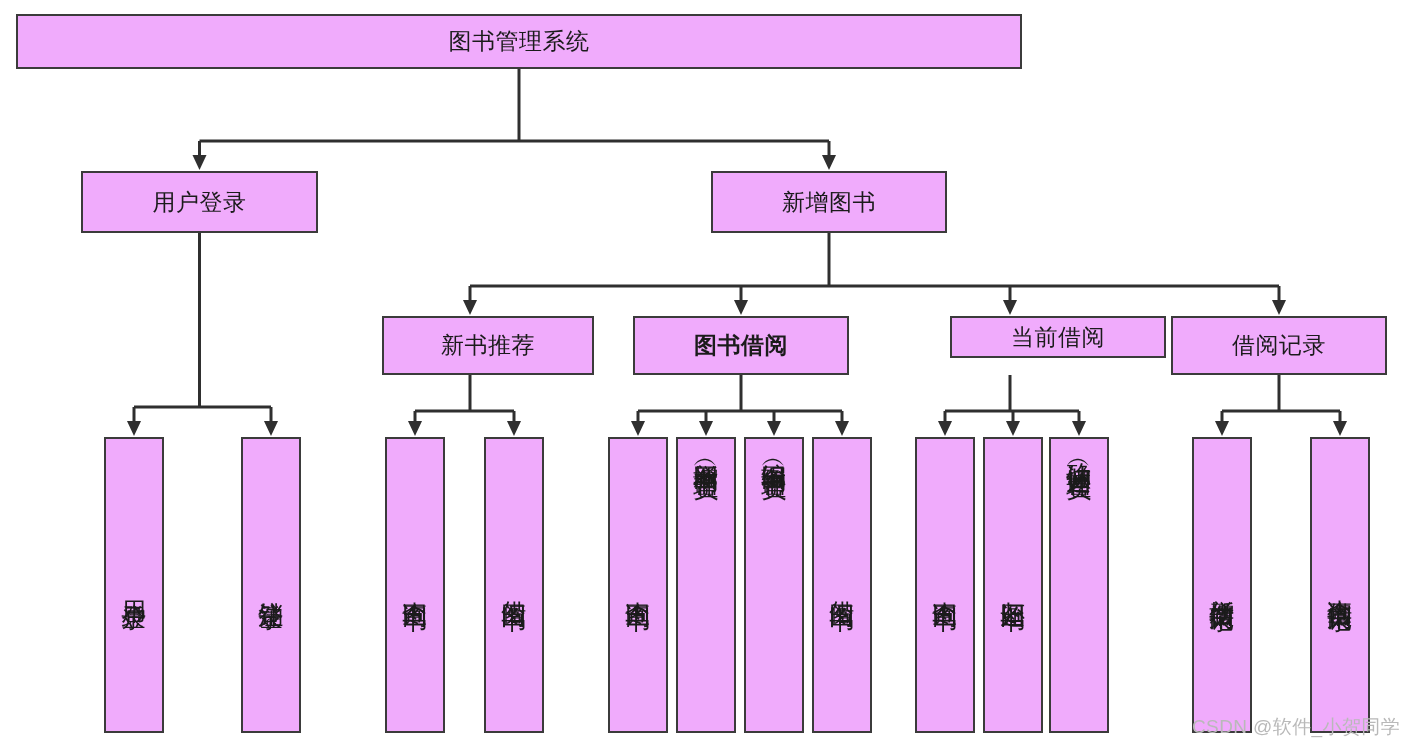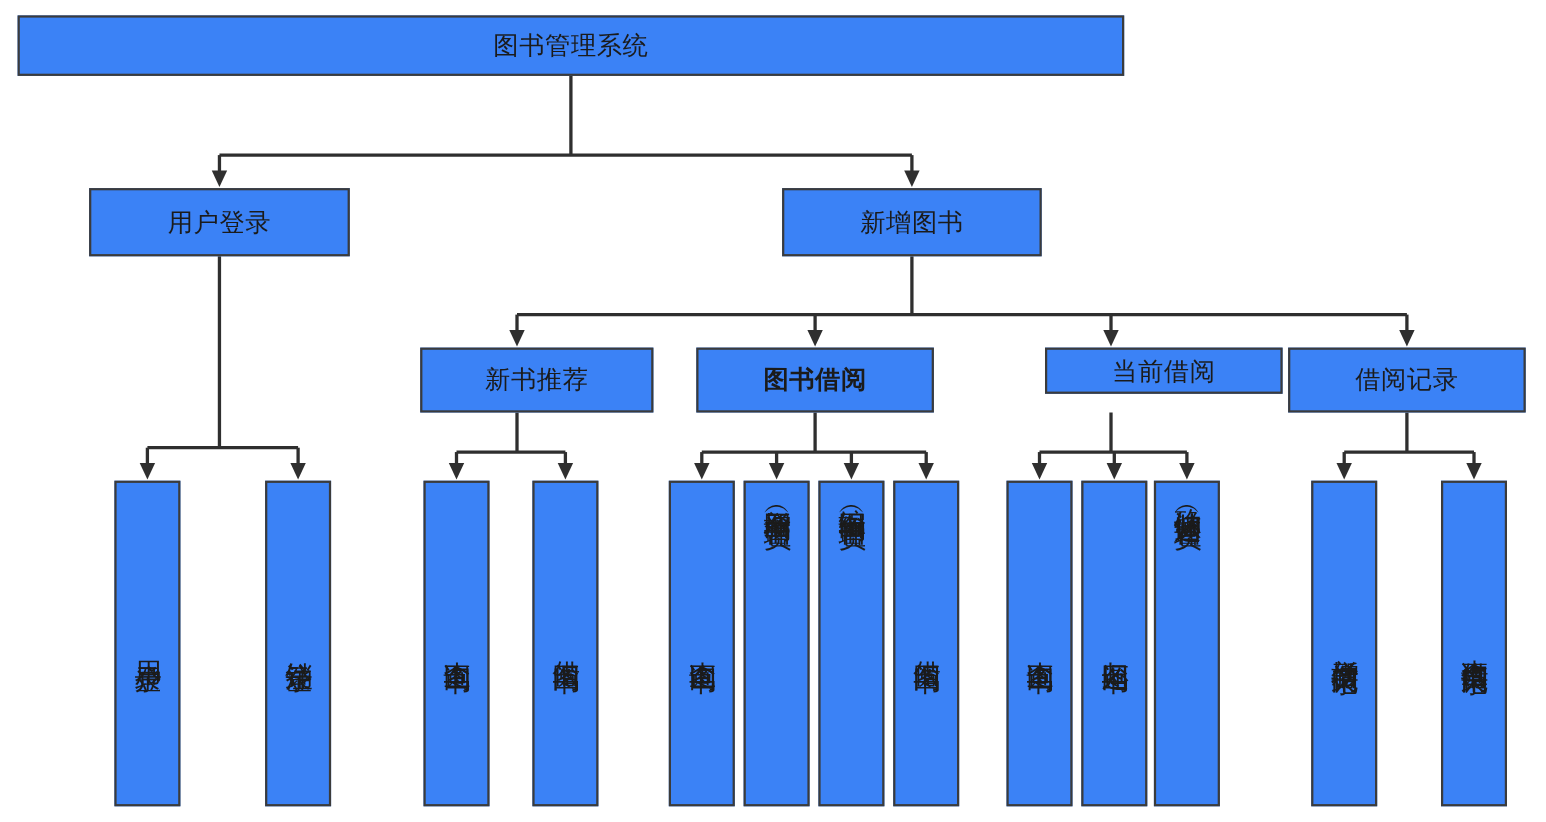--- a/index.html
+++ b/index.html
@@ -24,21 +24,21 @@
     left: 0;
     top: 0;
     width: 1405px;
     height: 747px;
     pointer-events: none;
   }
   .node {
     position: absolute;
     box-sizing: border-box;
     border: 2.5px solid #3b3b3b;
-    background: #3b82f6;
+    background: #f0abfc;
     display: flex;
     align-items: center;
     justify-content: center;
     color: #1b1b1b;
   }
   .node .label {
     text-align: center;
     line-height: 1.06;
     letter-spacing: 0.5px;
   }
@@ -189,13 +189,14 @@
       <div class="node vertical" style="left: 1049px; top: 437px; width: 60px; height: 296px;">
         <span class="label">确认归还（管理员）</span>
       </div>
       <div class="node vertical centered" style="left: 1192px; top: 437px; width: 60px; height: 296px;">
         <span class="label">新增借阅记录</span>
       </div>
       <div class="node vertical centered" style="left: 1310px; top: 437px; width: 60px; height: 296px;">
         <span class="label">查询借阅记录</span>
       </div>
     </div>
+  <div class="watermark" style="left: 1192px; top: 714px;">CSDN @软件_小贺同学</div>
 </div>
 
 </body></html>

